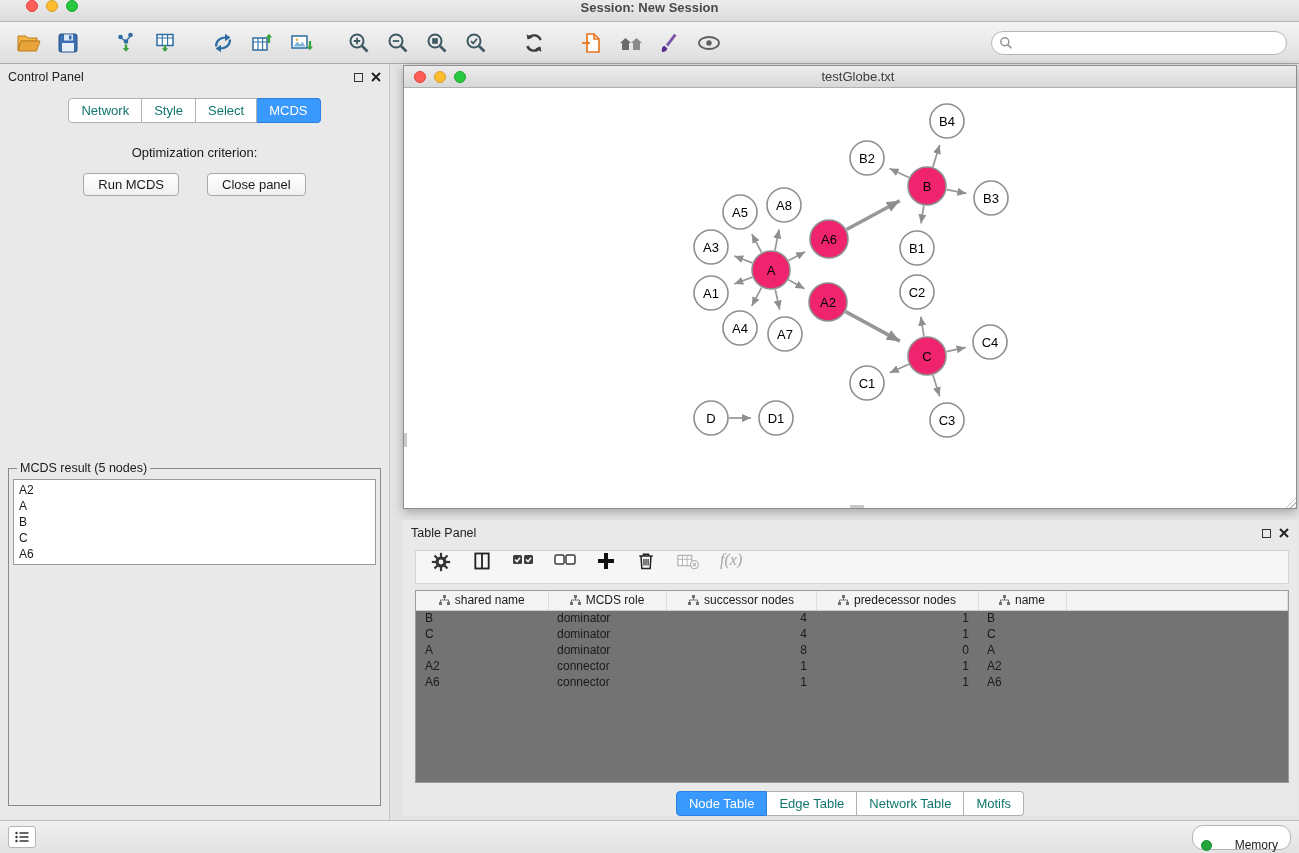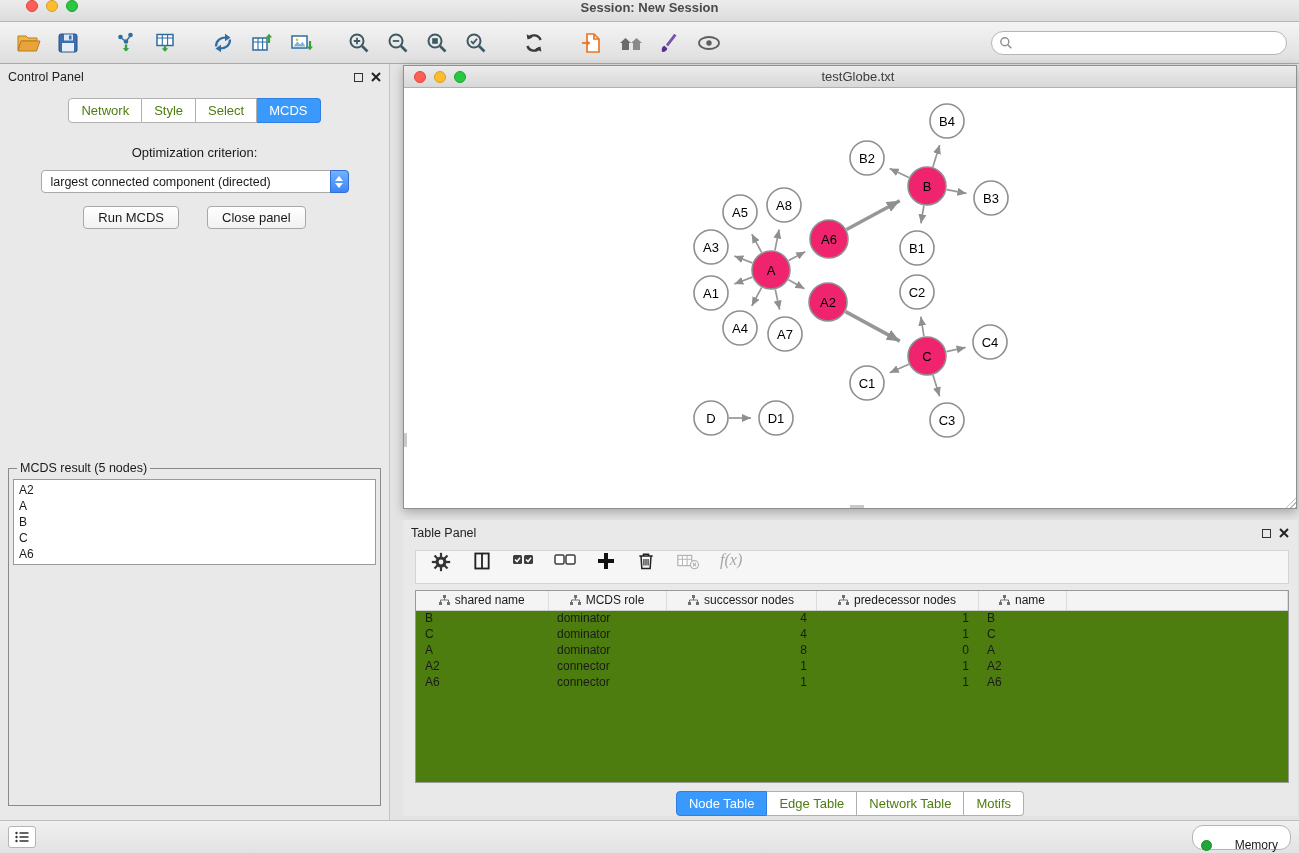--- a/index.html
+++ b/index.html
@@ -58,21 +58,21 @@
   .panel-header {
     height:26px; display:flex; align-items:center;
     padding:0 8px; font-size:12.5px; color:#222;
   }
   .panel-header .ph-icons { margin-left:auto; display:flex; gap:8px; align-items:center; }
   .float-box { width:9px; height:9px; border:1.5px solid #333; display:inline-block; }
 
   .seg-group { display:inline-flex; margin:8px auto 0; }
   .seg {
     padding:4px 12px; background:#fff; border:1px solid #b0b0b0; border-left:none;
-    font-size:13px; color:#4d7c0f; cursor:default; white-space:nowrap;
+    font-size:13px; color:#0f766e; cursor:default; white-space:nowrap;
   }
   .seg:first-child { border-left:1px solid #b0b0b0; border-radius:4px 0 0 4px; }
   .seg:last-child { border-radius:0 4px 4px 0; }
   .seg.active { background:#3a99fc; border-color:#2f7fe0; color:#fff; }
 
   .opt-label { text-align:center; margin-top:22px; font-size:13px; }
   .dropdown {
     width:308px; height:23px; margin:10px auto 0; position:relative;
     background:#fff; border:1px solid #a8a8a8; border-radius:4px;
     display:flex; align-items:center; font-size:12.5px; padding:0 24px 0 9px;
@@ -138,21 +138,21 @@
     background:#e9e9e9; display:flex; flex-direction:column;
   }
   .tp-toolbar {
     margin:4px 8px 6px 12px; height:34px; flex:0 0 34px;
     background:#f6f6f6; border:1px solid #d4d4d4;
     display:flex; gap:20px; padding:0 14px;
   }
   .fx { font-family:"Liberation Serif",serif; font-style:italic; font-size:16px; color:#a5a5a5; }
   .tp-tablewrap {
     margin:0 8px 0 12px; flex:1 1 auto; min-height:0;
-    background:#4d7c0f; border:1px solid #9a9a9a; overflow:hidden;
+    background:#737373; border:1px solid #9a9a9a; overflow:hidden;
   }
   table.data { border-collapse:collapse; width:100%; table-layout:fixed; }
   table.data th {
     height:19px; background:#f4f4f4; font-weight:normal; font-size:12px; color:#1a1a1a;
     border-bottom:1px solid #cfcfcf; border-right:1px solid #dcdcdc;
     text-align:center; white-space:nowrap; overflow:hidden;
   }
   table.data th .col-icon { display:inline-block; vertical-align:-1px; margin-right:5px; }
   table.data td {
     height:16px; font-size:12px; padding:0 9px; white-space:nowrap; overflow:hidden;
@@ -340,27 +340,20 @@
 
     <div class="seg-group" id="control-tabs">
         <div class="seg">Network</div>
         <div class="seg">Style</div>
         <div class="seg">Select</div>
         <div class="seg active">MCDS</div>
       </div>
 
     <div class="opt-label">Optimization criterion:</div>
 
-    <div class="dropdown">
-      <span>largest connected component (directed)</span>
-      <span class="dd-btn">
-          <span class="tri-up"></span>
-          <span class="tri-dn"></span>
-        </span>
-    </div>
 
     <div class="btn-row">
       <button class="btn">Run MCDS</button>
       <button class="btn">Close panel</button>
     </div>
 
     <fieldset class="mcds-fieldset">
       <legend>MCDS result (5 nodes)</legend>
       <div class="result-box" id="result-list">
           <div class="result-item">A2</div>

